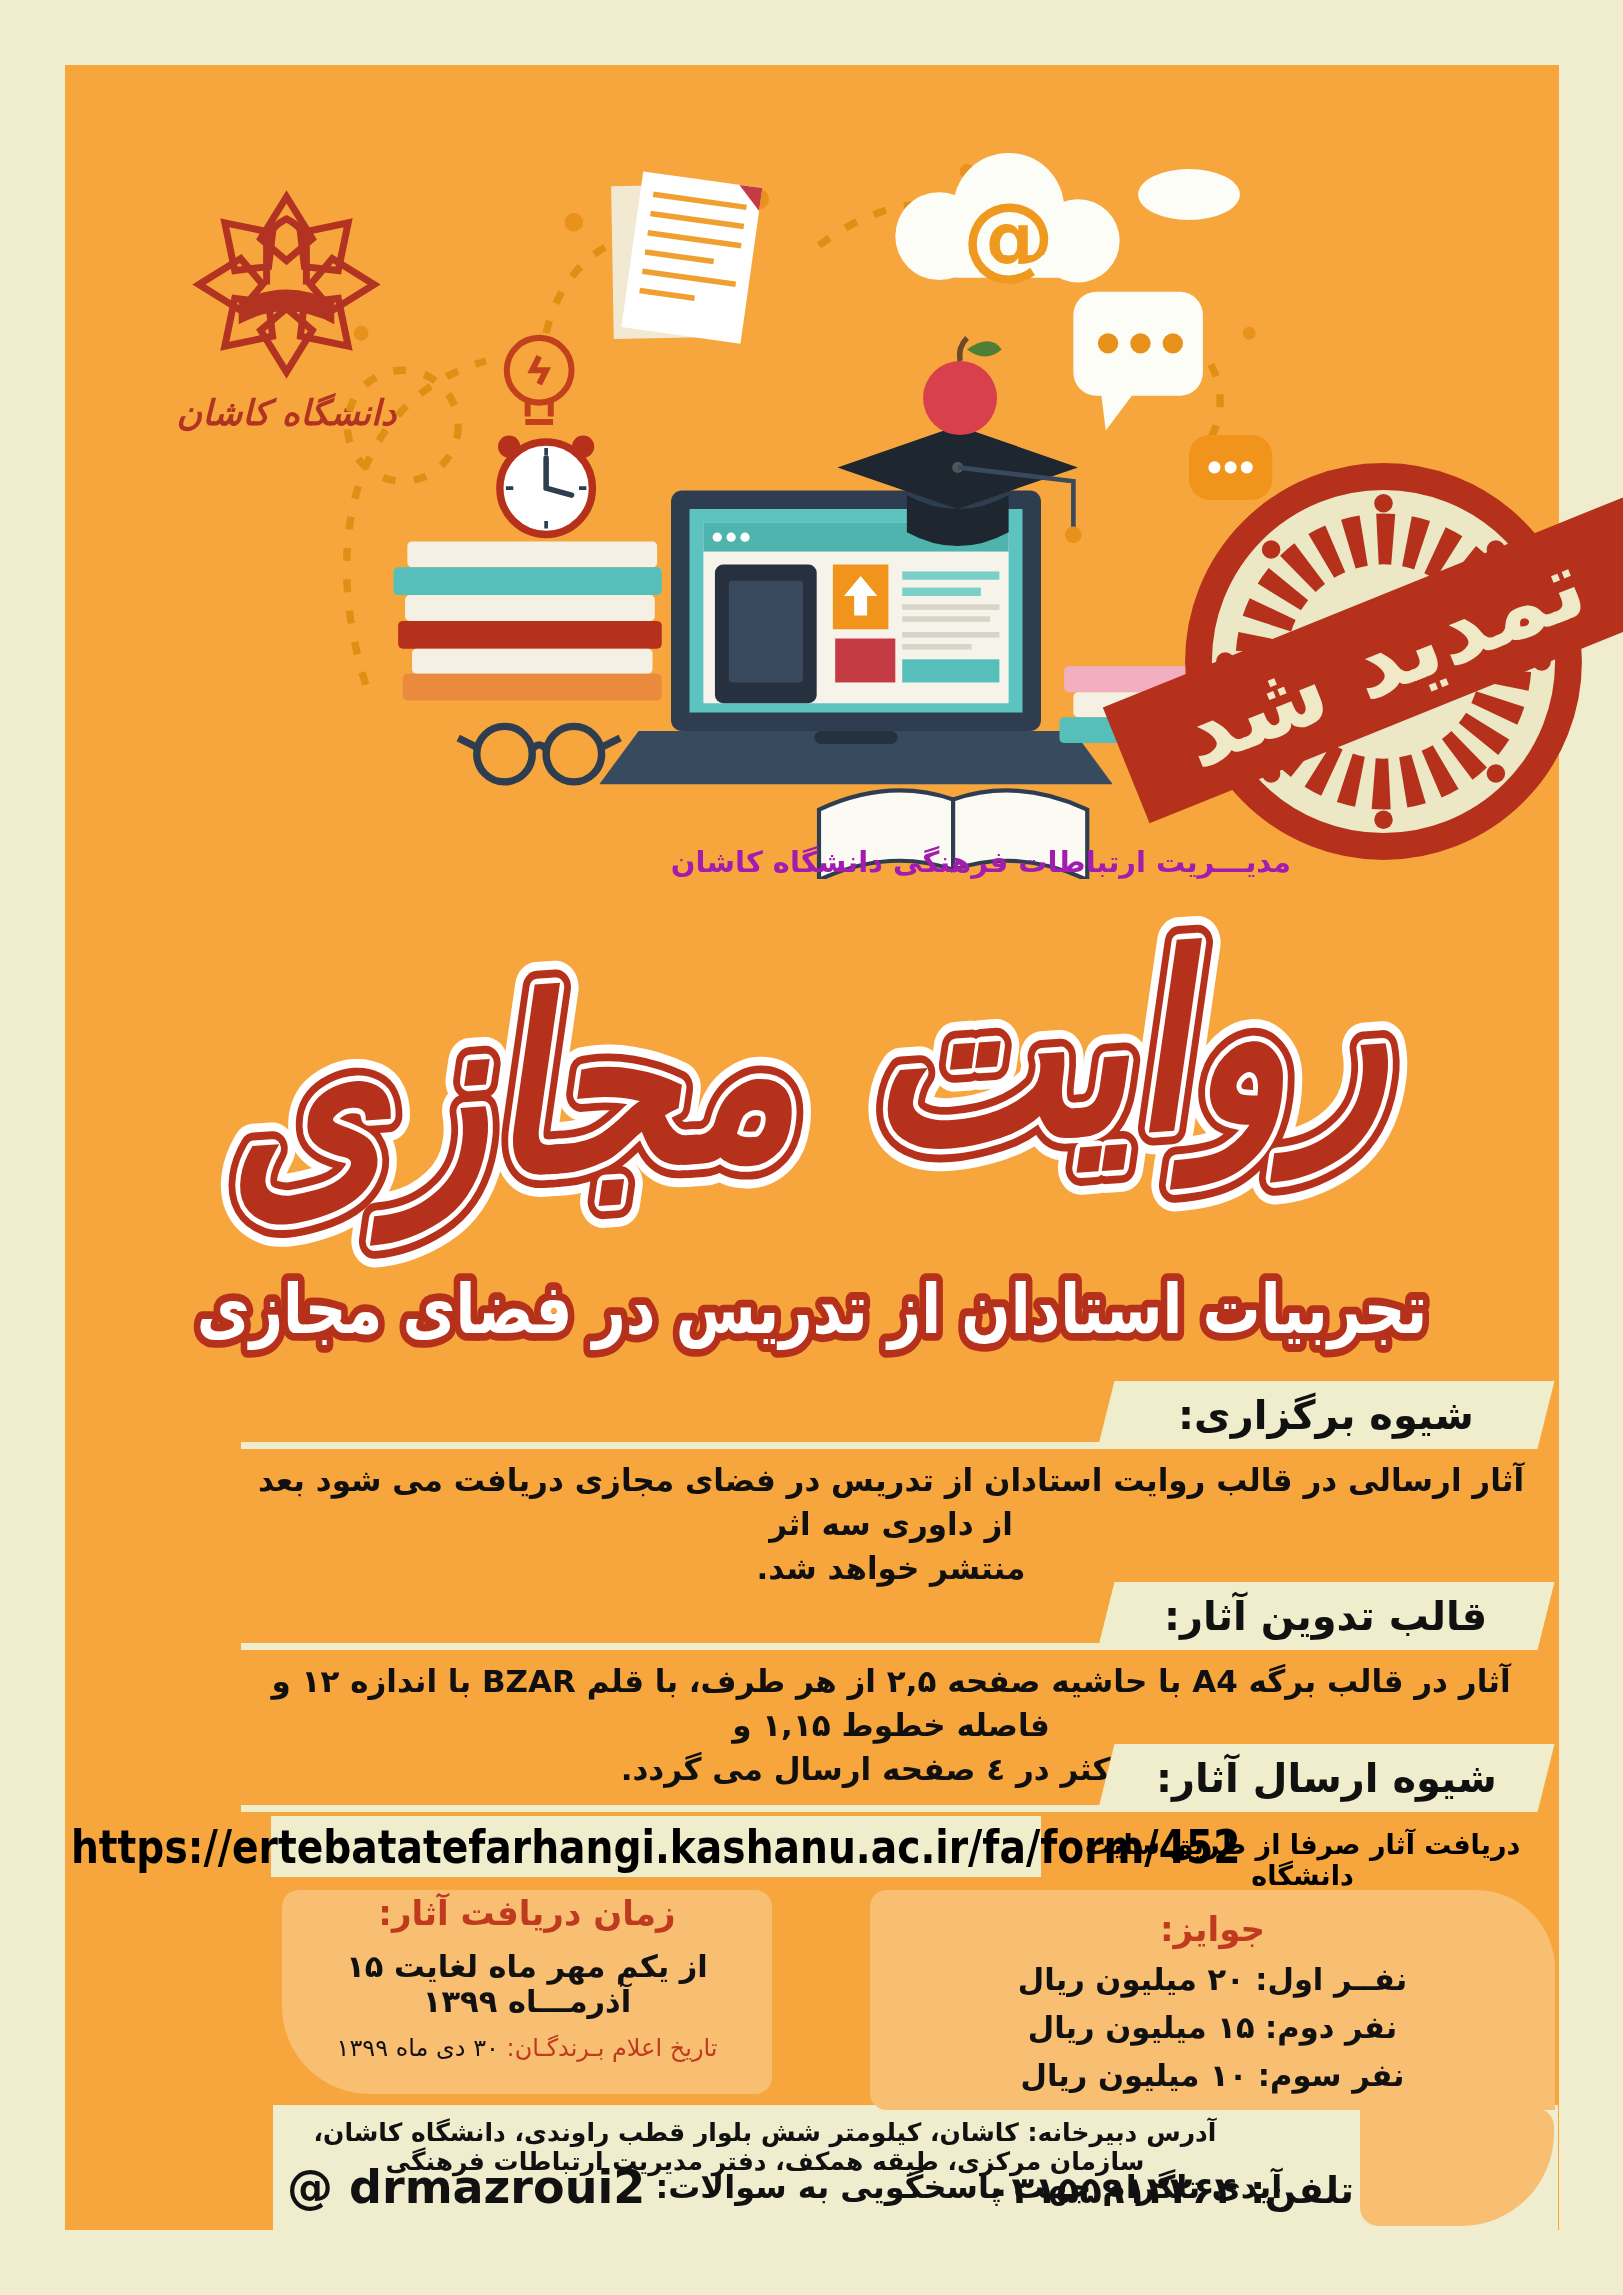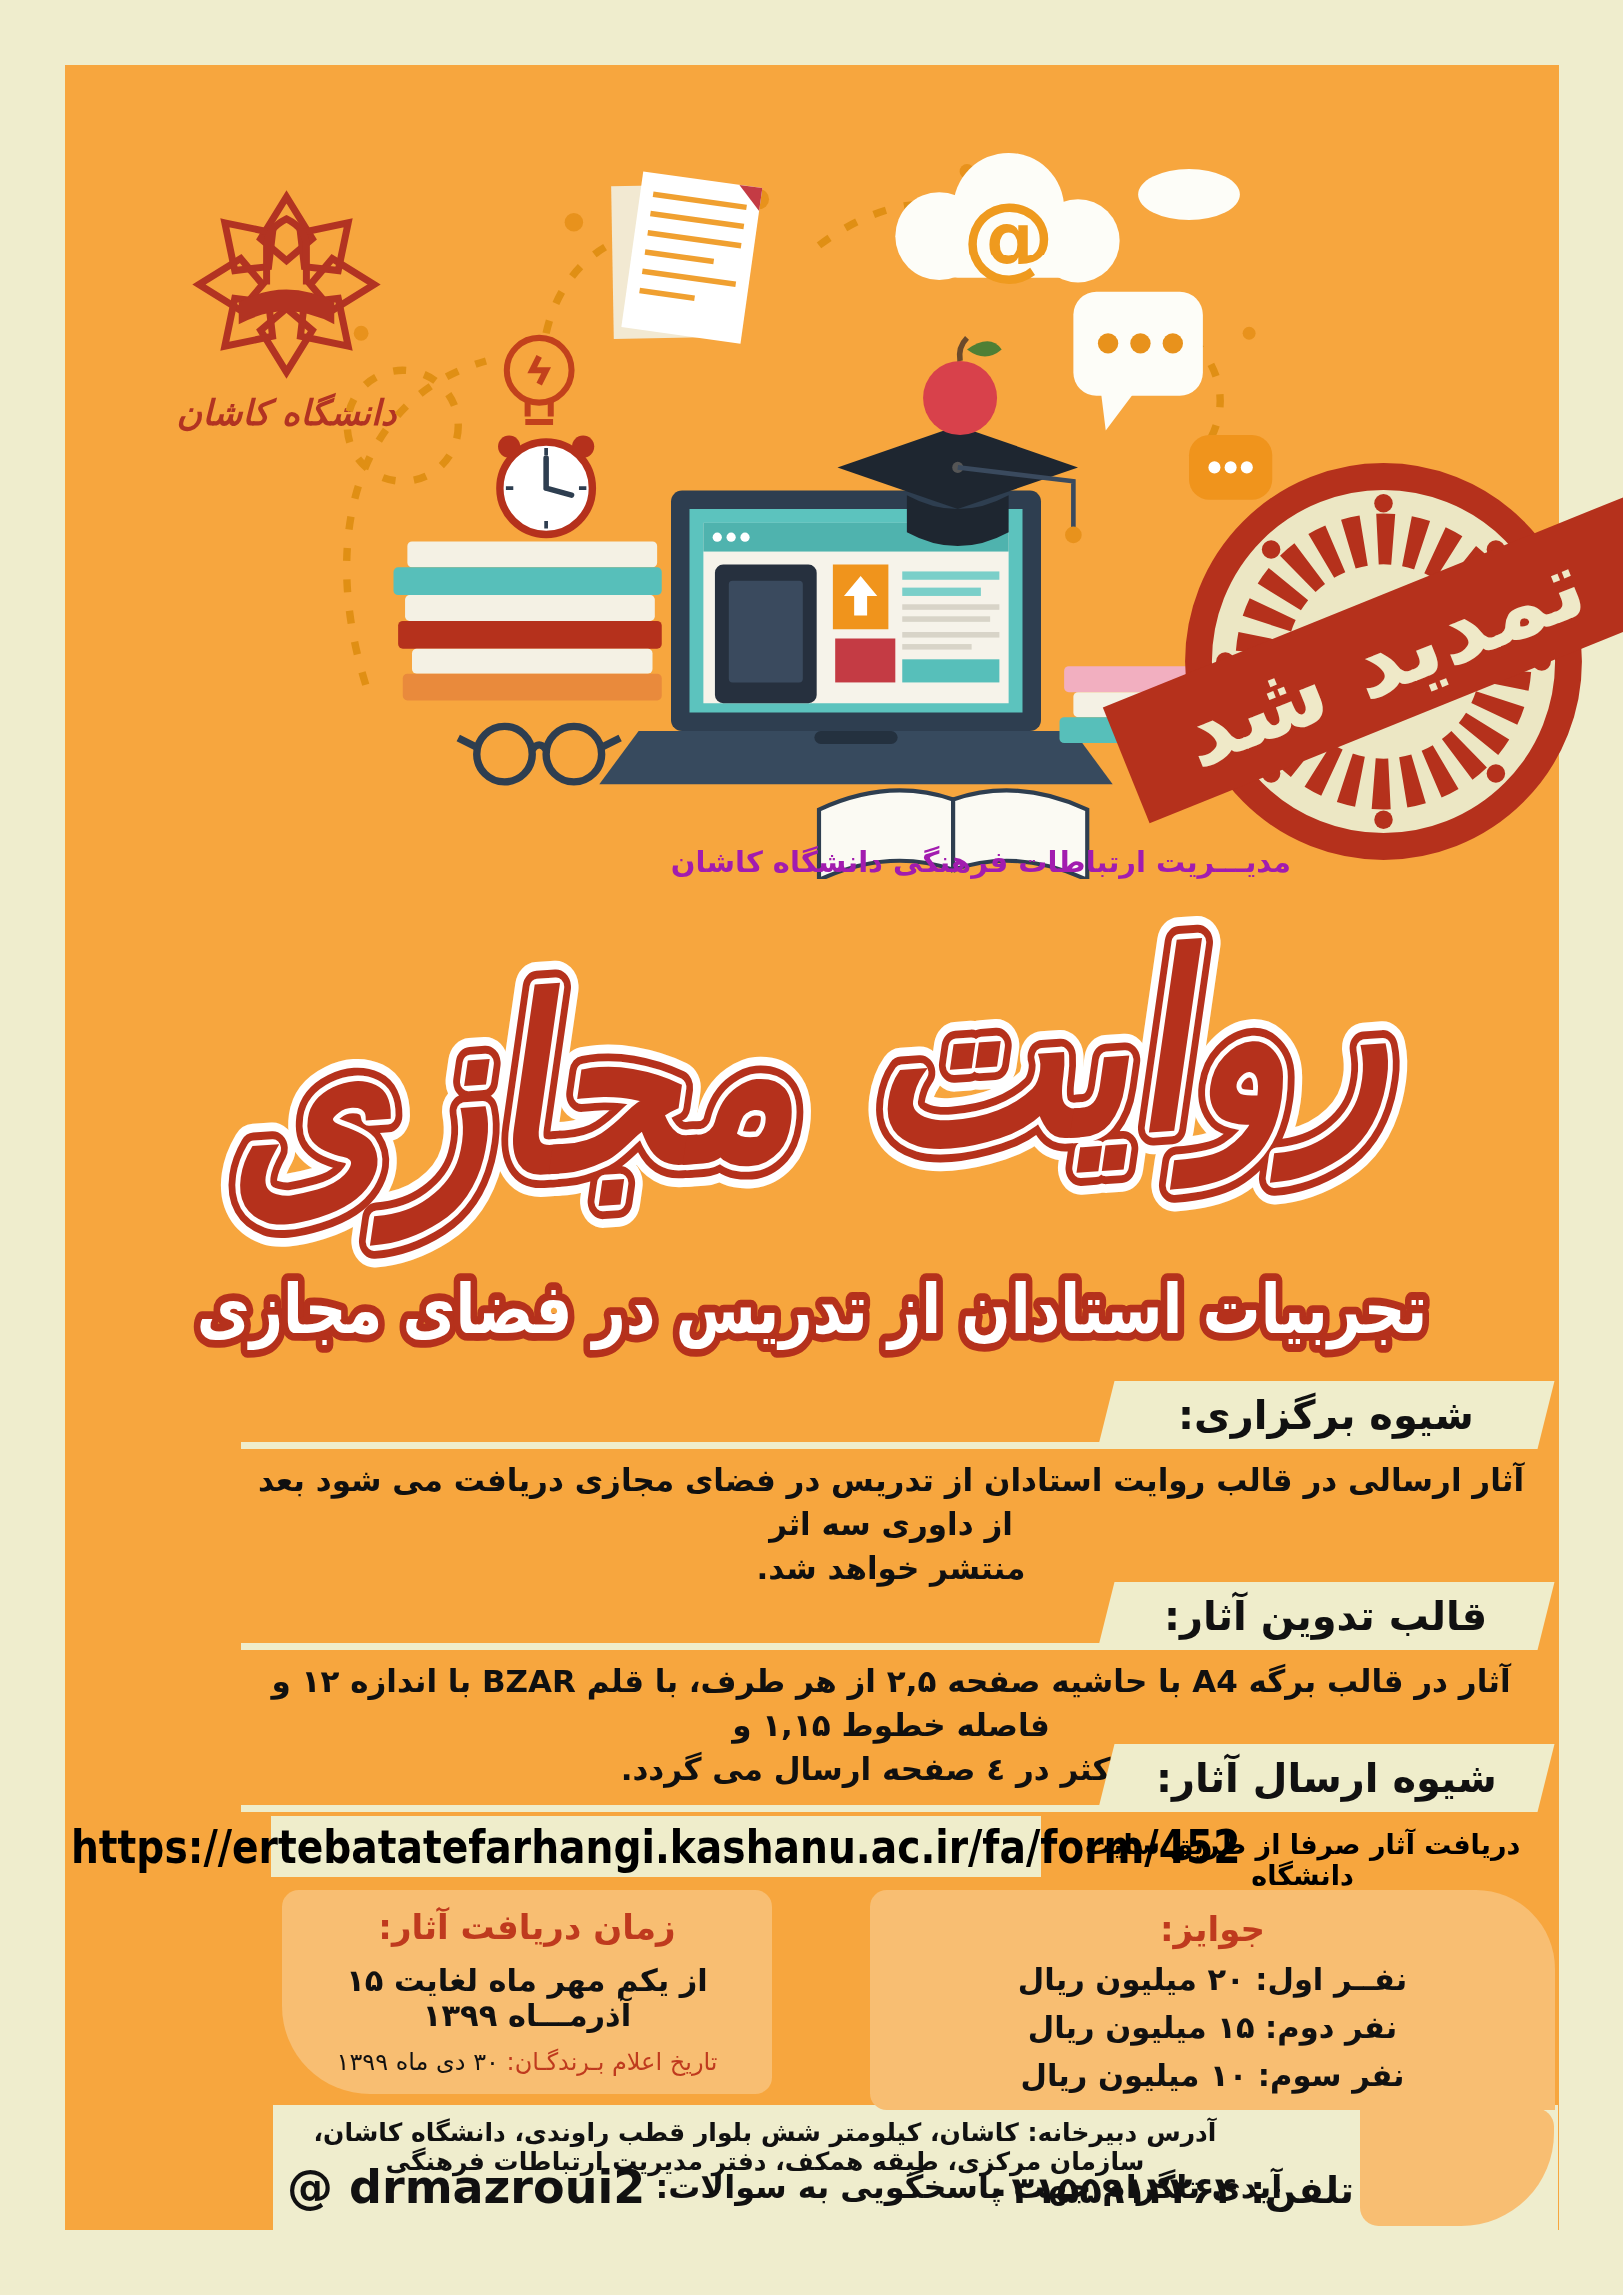--- a/index.html
+++ b/index.html
@@ -39,21 +39,21 @@
   #sec3-rule{left:241px;top:1805px;width:875px;}
   #url-box{left:271px;top:1816px;width:770px;height:61px;background:#EFEDCB;
            display:flex;align-items:center;justify-content:center;}
   #url-text{font-size:40px;font-weight:700;color:#000;direction:ltr;transform:scale(0.98,1.14);white-space:nowrap;}
   #url-note{left:1055px;top:1829px;width:495px;text-align:center;font-size:27px;
             font-weight:700;color:#000;direction:rtl;}
   
   #time-box{left:282px;top:1890px;width:490px;height:204px;background:#F8BE72;
             border-radius:16.7px 16.7px 16.7px 88px;z-index:2;direction:rtl;text-align:center;}
   .box-heading{color:#BF3A1E;font-size:34px;font-weight:700;}
-  #time-box .box-heading{margin-top:17px;}
+  #time-box .box-heading{margin-top:3px;}
   #time-line1{color:#111;font-size:30.5px;font-weight:700;margin-top:15.7px;}
   #time-line2{font-size:24px;font-weight:400;margin-top:15.7px;}
   #time-line2 .lbl{color:#BF3A1E;}
   #time-line2 .val{color:#111;}
   #prize-box{left:870px;top:1890px;width:685px;height:220px;background:#F8BE72;
              border-radius:16.7px 79px 0 16.7px;z-index:2;direction:rtl;text-align:center;}
   #prize-box .box-heading{margin-top:18.5px;}
   .prize-item{color:#111;font-size:30.5px;font-weight:700;margin-top:13px;}
   #prize-tail{left:1360px;top:2108px;width:194px;height:118px;background:#F8BE72;
               border-radius:0 18.5px 93px 18.5px;z-index:2;}

